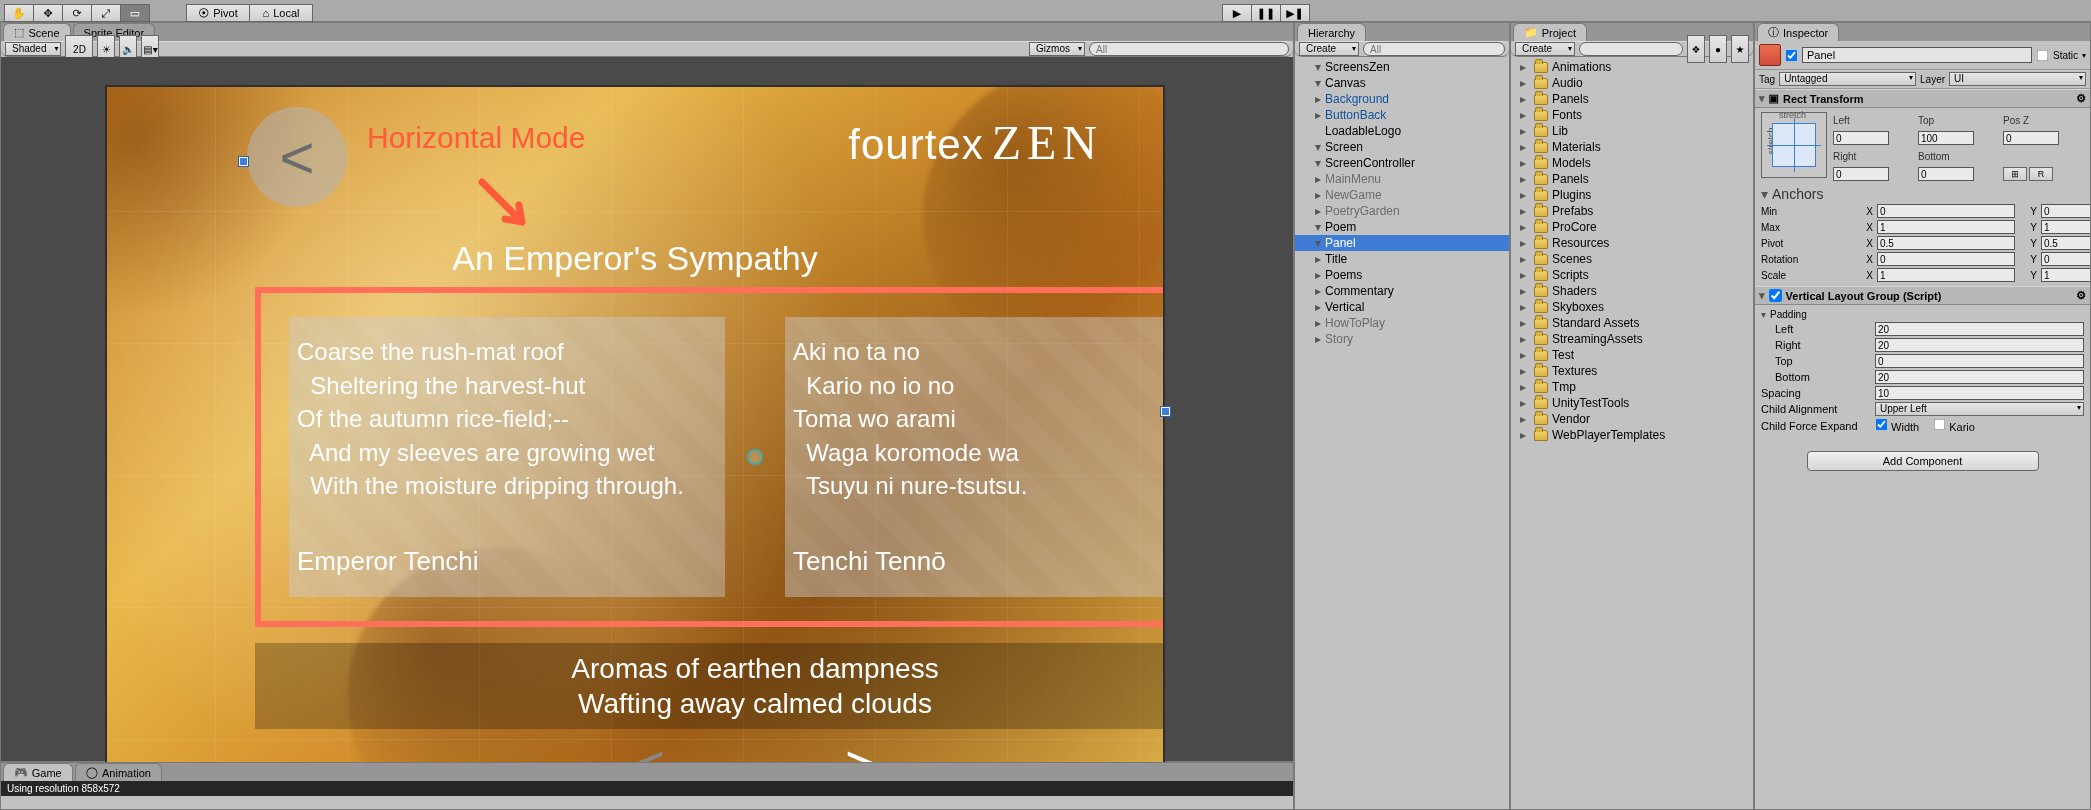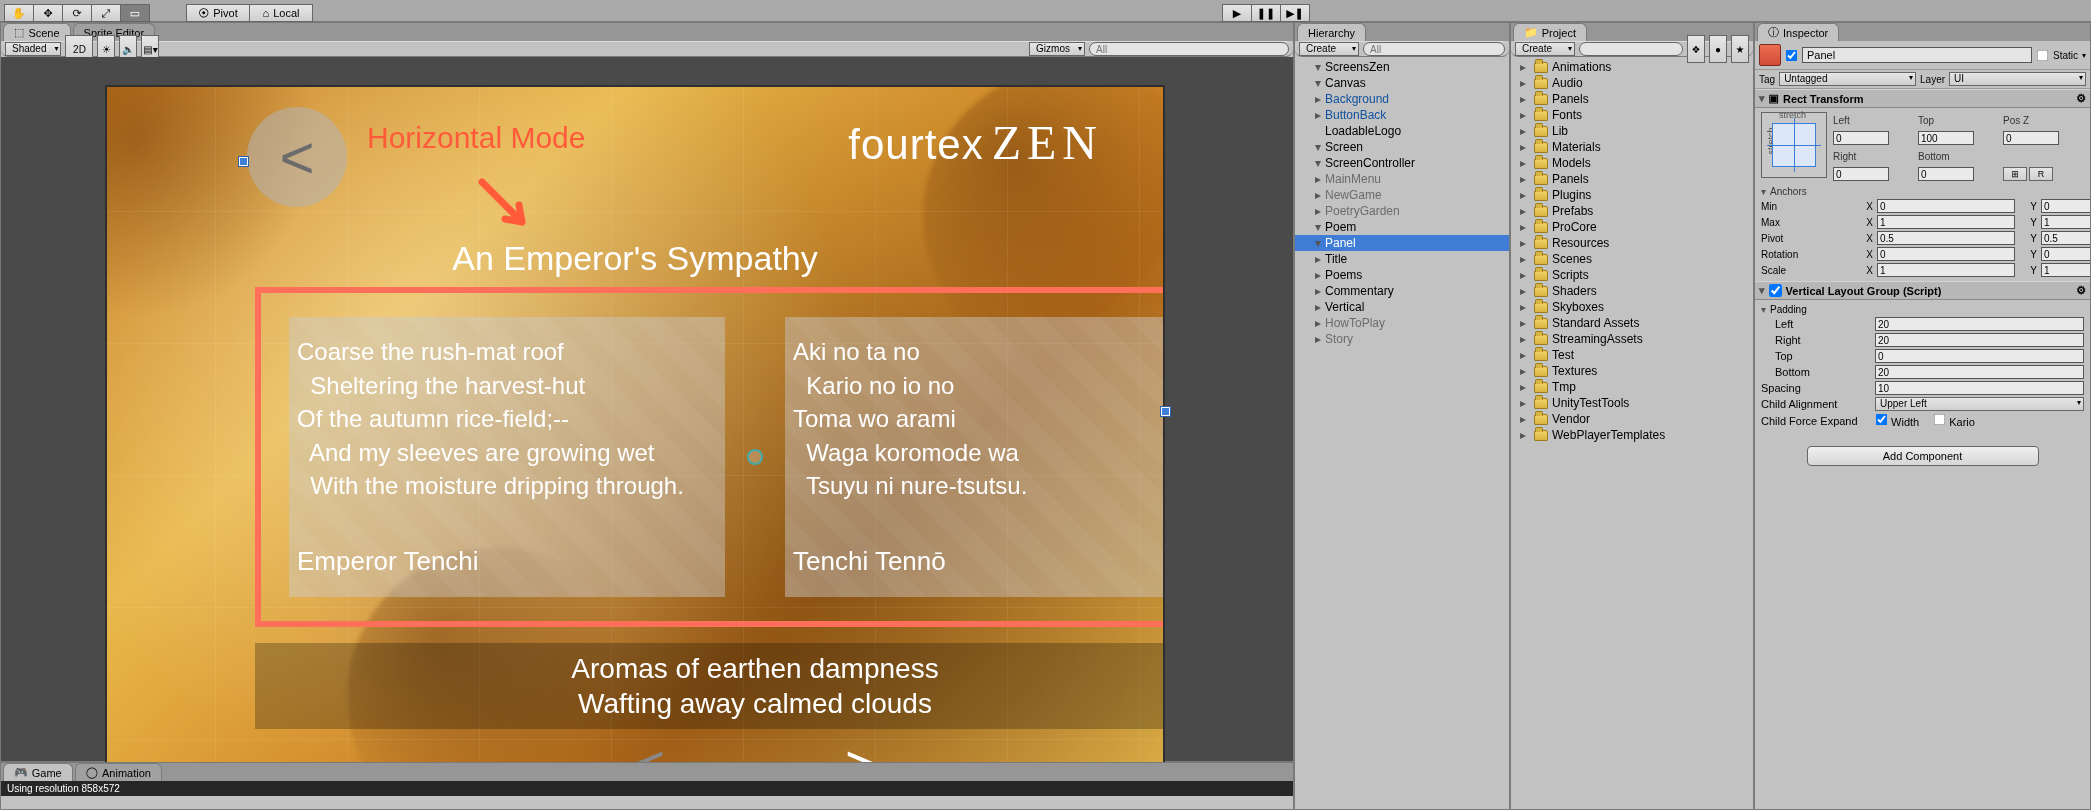--- a/index.html
+++ b/index.html
@@ -106,21 +106,21 @@
 .rt-anchor .inner { width:44px; height:44px; border:1px solid #3d7fd6; background:#dce8f7; position:relative;}
 .rt-anchor .inner::before,.rt-anchor .inner::after{content:"";position:absolute;background:#3d7fd6;}
 .rt-anchor .inner::before{top:-6px;bottom:-6px;left:50%;width:1px;}
 .rt-anchor .inner::after{left:-6px;right:-6px;top:50%;height:1px;}
 .rt-labels { position:absolute; font-size:9px; color:#555;}
 .rt-grid { flex:1; display:grid; grid-template-columns: 56px 1fr 56px 1fr 56px 1fr; grid-auto-rows:16px; gap:2px 4px; align-items:center;}
 .rt-grid .lab { font-size:10px; color:#333;}
 .rt-grid .fld, .kv .fld { height:14px; border:1px solid #555; background:#eaeaea; padding:0 2px; font-size:10px;}
 .rt-small-btn{ width:24px; height:14px; background:linear-gradient(#e6e6e6,#cfcfcf); border:1px solid #666; display:flex; align-items:center; justify-content:center; font-size:9px; cursor:pointer;}
 .anchors-sec { margin-top:4px;}
-.anchors-sec .hdr { font-size:10px; color:#333; display:flex; align-items:center; gap:4px; cursor:pointer;}
+.anchors-sec .hdr { font-size:14px; color:#333; display:flex; align-items:center; gap:4px; cursor:pointer;}
 .anchors-sec .hdr::before{content:"▾"; color:#555;}
 .kv { display:grid; grid-template-columns: 90px 18px 1fr 18px 1fr 18px 1fr; gap:2px 4px; align-items:center; margin-top:2px;}
 .kv.two { grid-template-columns: 90px 18px 1fr 18px 1fr; }
 .kv .k { font-size:10px;}
 .kv .axis { font-size:10px; text-align:right;}
 .vlg .krow { display:grid; grid-template-columns: 110px 1fr; gap:4px; align-items:center; margin:2px 0;}
 .vlg .krow .fld{ height:14px; border:1px solid #555; background:#eaeaea; padding:0 2px; font-size:10px;}
 .vlg .krow .dd{ height:14px; background:linear-gradient(#e6e6e6,#cfcfcf); border:1px solid #666; padding:0 14px 0 4px; position:relative; font-size:10px;}
 .vlg .krow .dd:after{content:"▾"; position:absolute; right:2px; font-size:8px;}
 .vlg .pad-hdr{ font-size:10px; display:flex; align-items:center; gap:4px; margin-bottom:2px;}

